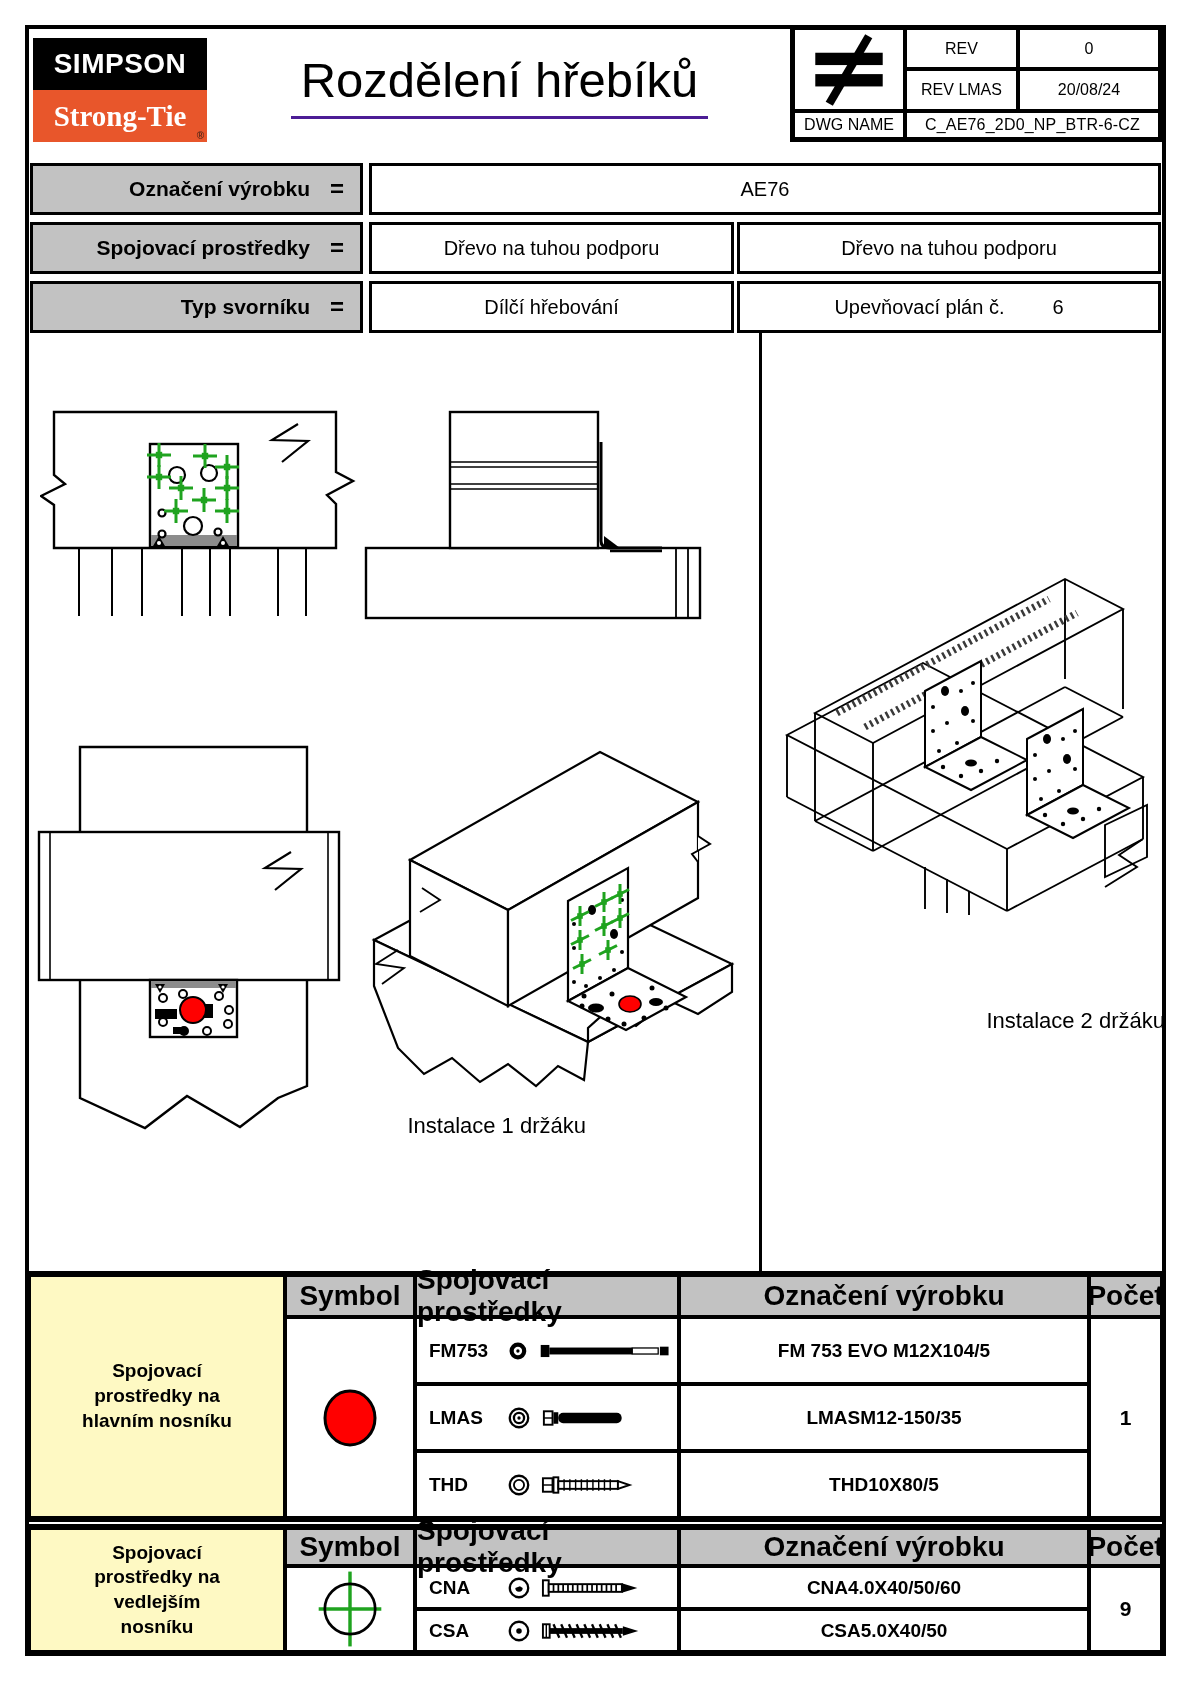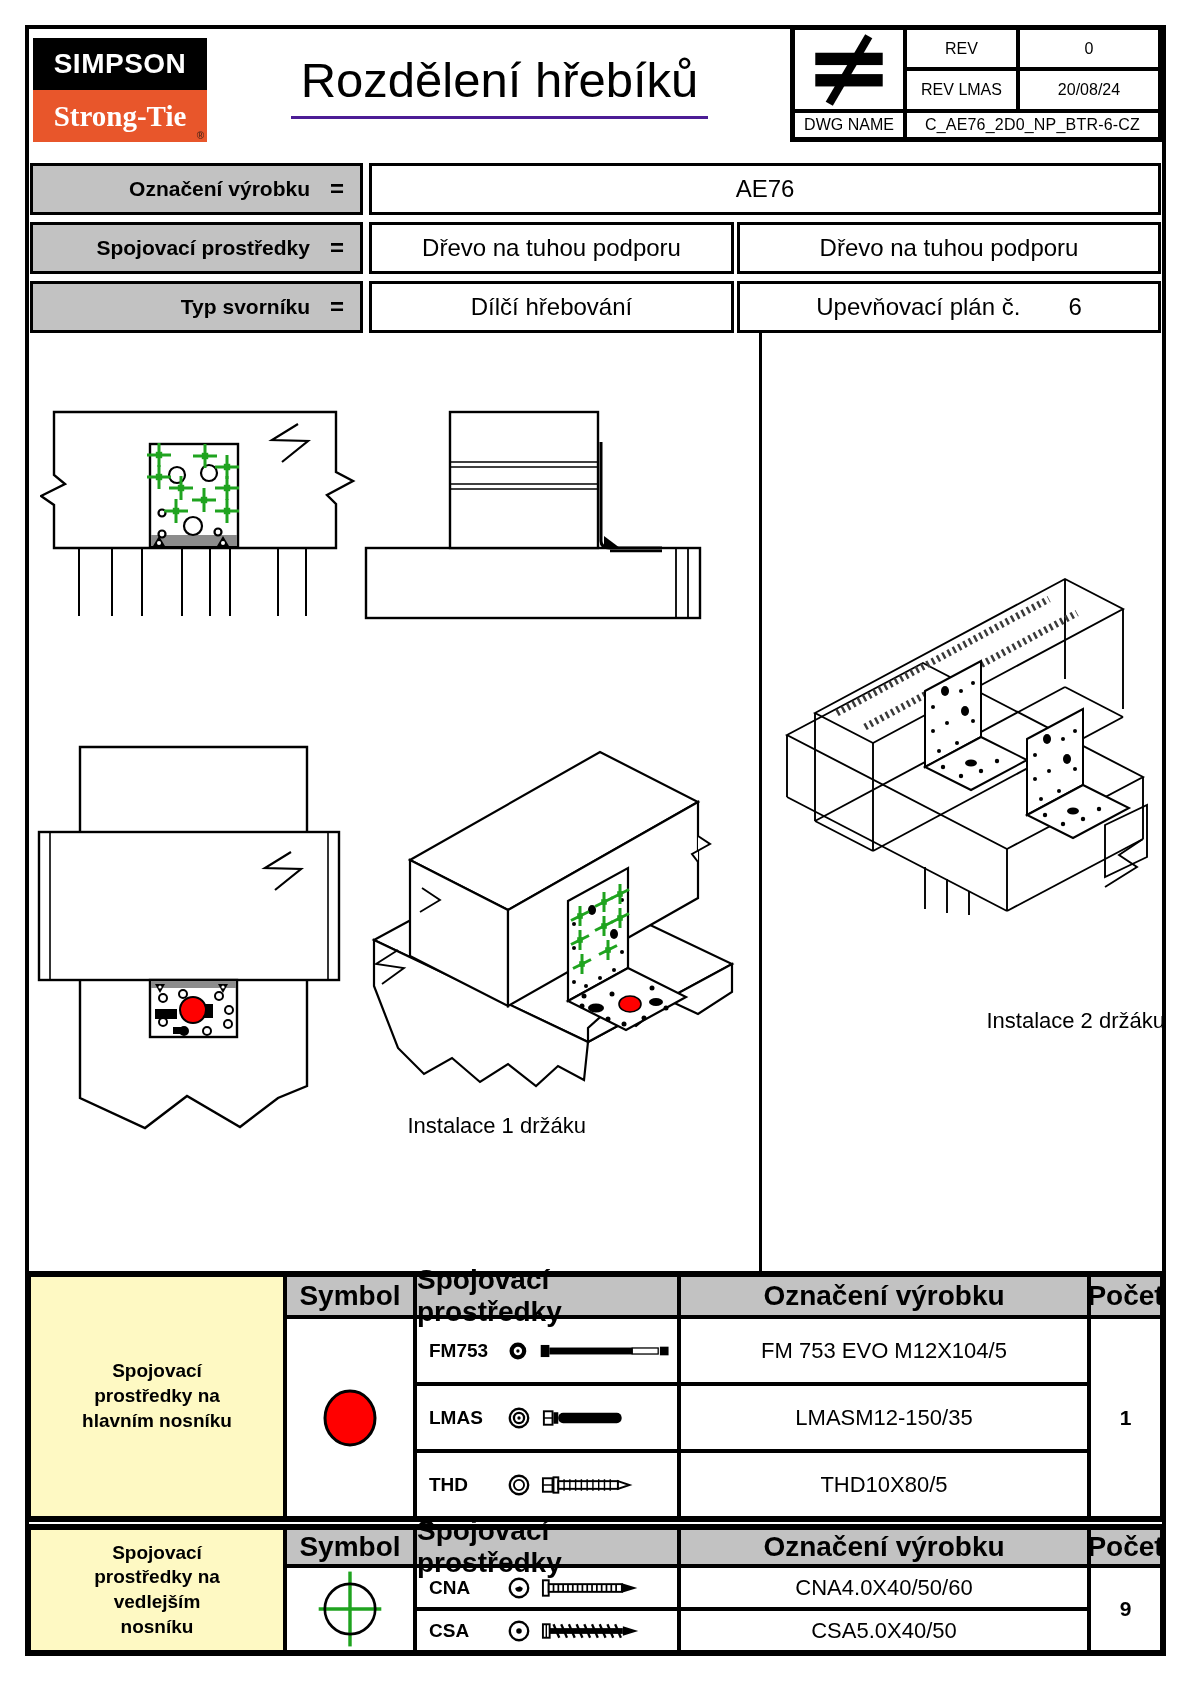--- a/index.html
+++ b/index.html
@@ -22,34 +22,34 @@
   .rev > div{border:2px solid #000;display:flex;align-items:center;justify-content:center;font-size:16px;}
   .rev-sym{grid-row:1/3;grid-column:1;}
   .rev-dwg-label{grid-row:3;grid-column:1;font-size:15px;}
   .rev-dwg-val{grid-row:3;grid-column:2/4;font-size:15px;letter-spacing:.2px;}
   
   .p-label{left:30px;width:333px;height:52px;background:#C2C2C2;border:3px solid #000;
            display:flex;align-items:center;justify-content:flex-end;gap:20px;padding-right:16px;
            font-weight:bold;font-size:21px;}
   .p-eq{font-weight:bold;font-size:24px;}
   .p-val{height:52px;border:3px solid #000;display:flex;align-items:center;justify-content:center;
-         font-size:24px;background:#fff;}
+         font-size:20px;background:#fff;}
   
   .divider{left:759px;top:331px;width:3px;height:940px;background:#000;}
   .install-label{font-size:22px;text-align:right;}
   
   .ftable{left:25px;width:1141px;border:4px solid #000;display:grid;
           grid-template-columns:256px 130px 264px 1fr 73px;}
   .ftable > div{border:2px solid #000;display:flex;align-items:center;justify-content:center;}
   .f-group{background:#fef9c3;font-weight:bold;font-size:19px;text-align:center;
            padding:0 48px;line-height:1.3;}
   .f-head{background:#C2C2C2;font-weight:bold;font-size:28px;}
   .f-code-cell{justify-content:flex-start !important;padding-left:12px;gap:10px;}
   .f-code{font-weight:bold;font-size:19px;min-width:68px;}
-  .f-prod{font-weight:normal;font-size:22px;}
+  .f-prod{font-weight:bold;font-size:19px;}
   .f-count{font-weight:bold;font-size:21px;}
   svg{display:block;}
 </style>
 </head>
 <body>
 
 <div class="page">
   <div class="abs frame"></div>
 
   <div class="abs logo">

